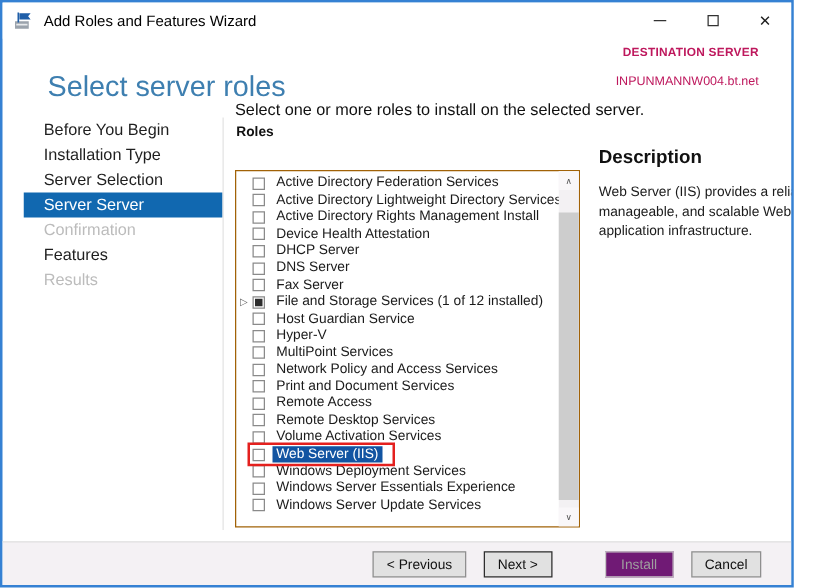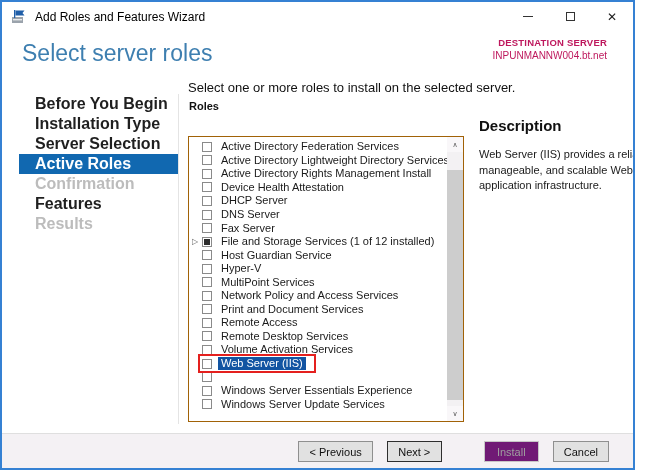--- a/index.html
+++ b/index.html
@@ -21,29 +21,29 @@
   }
   .app-icon { width:16px; height:16px; display:inline-block; }
   .win-title { margin-left:8px; font-size:12px; color:#000; }
   .controls { position:absolute; right:0; top:0; height:29px; display:flex; }
   .ctrl { width:42px; height:29px; display:flex; align-items:center; justify-content:center; color:#1a1a1a; cursor:pointer; }
   .min-glyph { width:10px; height:1px; background:#333; display:block; }
   .max-glyph { width:9px; height:9px; border:1px solid #333; display:block; }
   .close-glyph { font-size:12px; line-height:1; }
   
   .page-title {
-    position:absolute; left:20px; top:38px; margin:0;
+    position:absolute; left:20px; top:38px; margin:16px;
     font-size:23px; font-weight:300; color:var(--header_title,#3e7fb0);
   }
   .dest { position:absolute; right:26px; top:35px; text-align:right; color:#be185d; }
   .dest-label { font-size:9.5px; font-weight:bold; letter-spacing:0.2px; }
-  .dest-server { font-size:10px; margin-top:2px; }
+  .dest-server { font-size:10px; margin-top:12px; }
   
   .sidebar { position:absolute; left:2px; top:92px; width:174px; }
-  .nav-item { height:20px; line-height:20px; padding-left:31px; font-size:16px; color:#1f1f1f; cursor:pointer; white-space:nowrap;font-weight:bold; }
+  .nav-item { height:20px; line-height:20px; padding-left:31px; font-size:13px; color:#1f1f1f; cursor:pointer; white-space:nowrap; }
   .nav-item.selected {
     background:var(--nav_selected_bg,#1168b0); color:#fff;
     margin-left:15px; padding-left:16px;
   }
   .nav-item.disabled { color:#bcbcbc; cursor:default; }
   .vsep { position:absolute; left:176px; top:92px; height:330px; width:1px; background:#e4e4e4; }
   
   .instruction { position:absolute; left:186px; top:78px; margin:0; font-size:13px; color:#111; }
   .roles-label { position:absolute; left:187px; top:98px; font-size:11px; font-weight:bold; color:#111; }
   .listbox {
@@ -116,21 +116,21 @@
 
   <div class="dest">
     <div class="dest-label">DESTINATION SERVER</div>
     <div class="dest-server">INPUNMANNW004.bt.net</div>
   </div>
 
   <nav class="sidebar" id="sidebarNav">
       <div class="nav-item normal">Before You Begin</div>
       <div class="nav-item normal">Installation Type</div>
       <div class="nav-item normal">Server Selection</div>
-      <div class="nav-item selected">Active Roles</div>
+      <div class="nav-item selected">Server Server</div>
       <div class="nav-item disabled">Confirmation</div>
       <div class="nav-item normal">Features</div>
       <div class="nav-item disabled">Results</div>
     </nav>
   <div class="vsep"></div>
 
   <p class="instruction">Select one or more roles to install on the selected server.</p>
   <div class="roles-label">Roles</div>
 
   <div class="listbox">
@@ -217,20 +217,21 @@
         </div>
         <div class="role-row selected">
           <span class="expander"></span>
           <span class="checkbox"></span>
           <span class="role-label">Web Server (IIS)</span>
           <div class="red-annotation"></div>
         </div>
         <div class="role-row">
           <span class="expander"></span>
           <span class="checkbox"></span>
+          <span class="role-label">Windows Deployment Services</span>
         </div>
         <div class="role-row">
           <span class="expander"></span>
           <span class="checkbox"></span>
           <span class="role-label">Windows Server Essentials Experience</span>
         </div>
         <div class="role-row">
           <span class="expander"></span>
           <span class="checkbox"></span>
           <span class="role-label">Windows Server Update Services</span>

